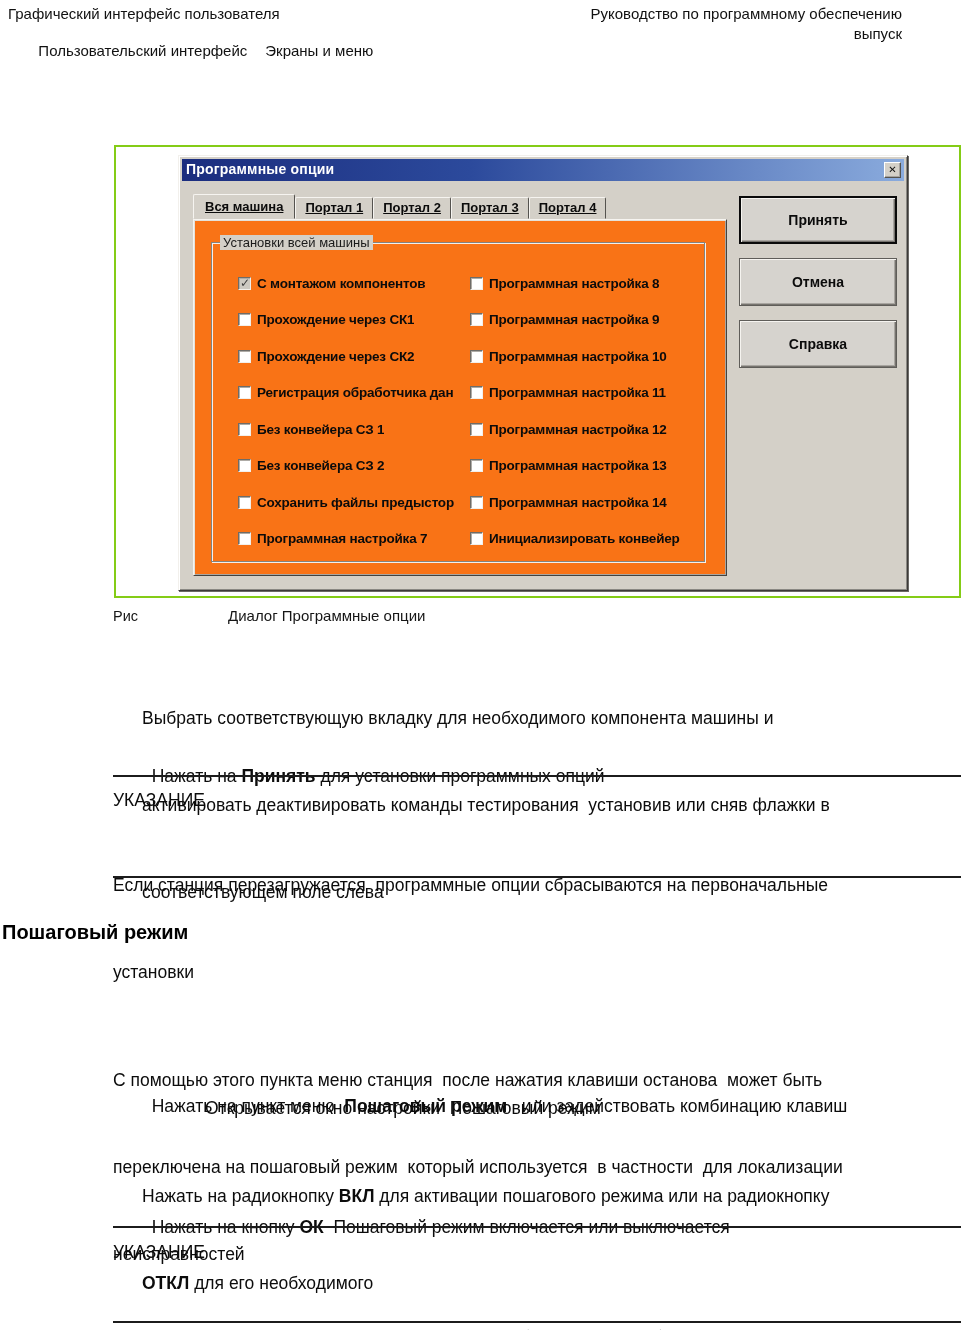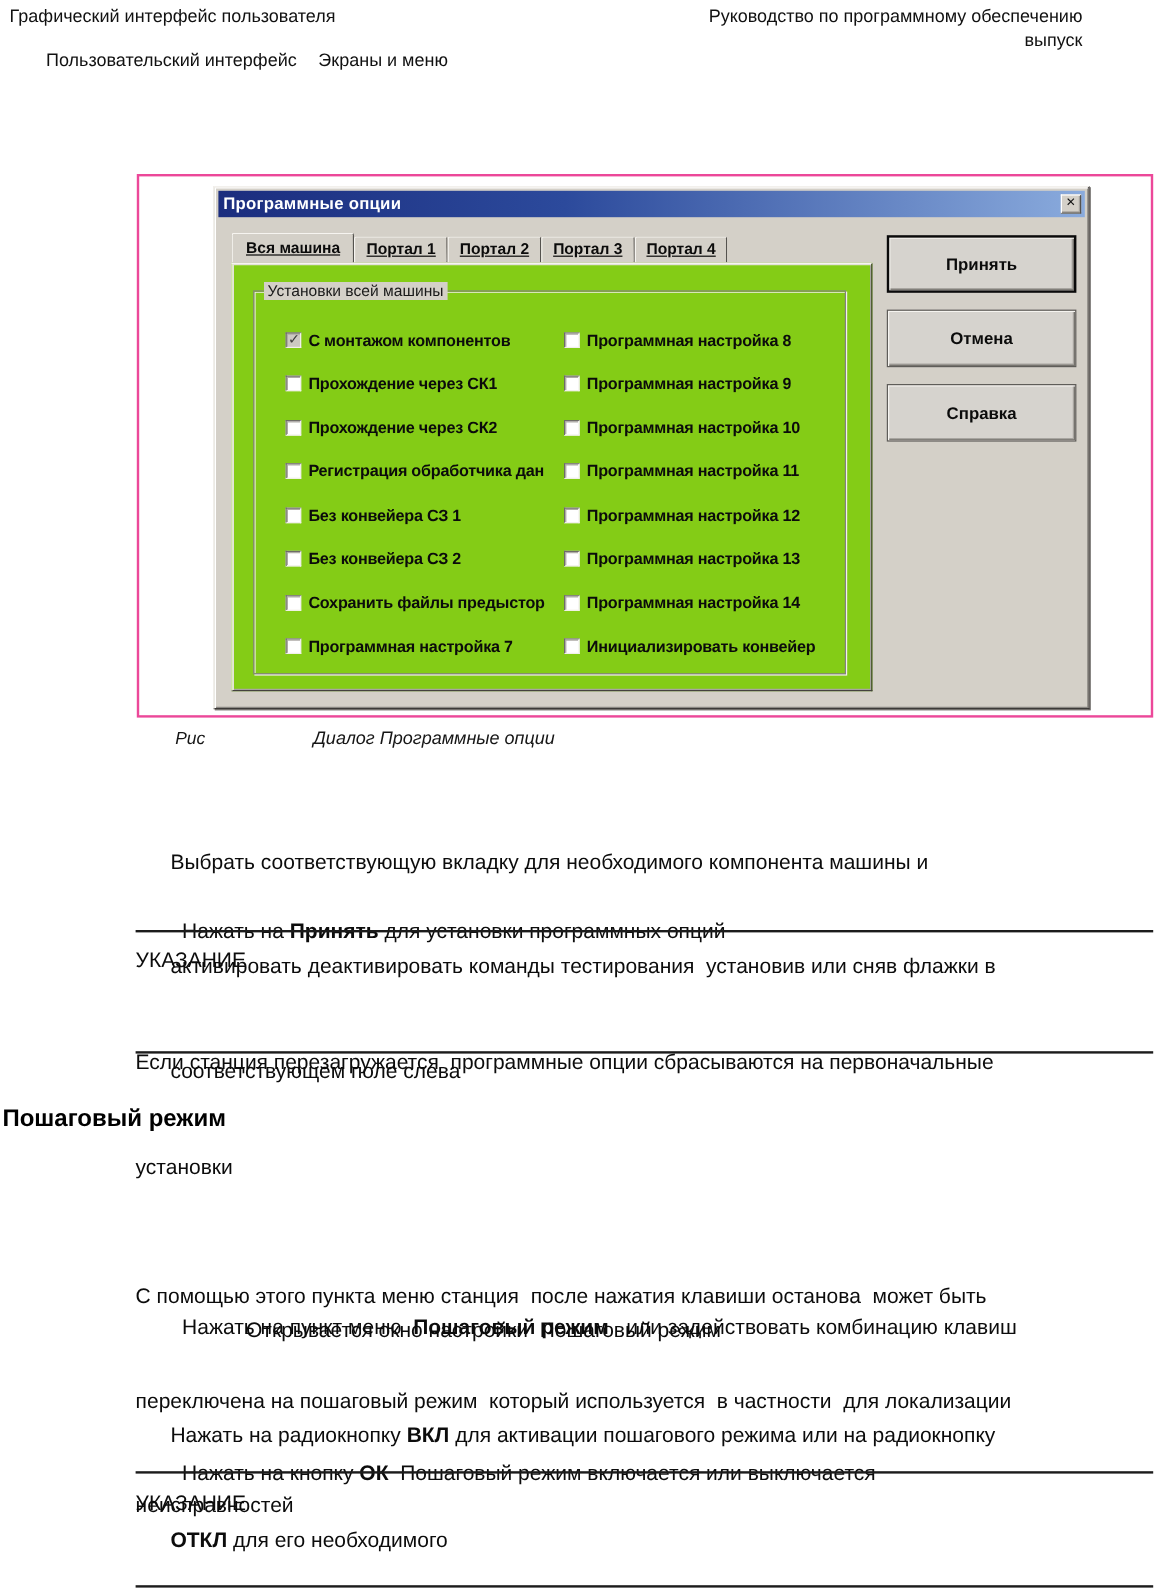--- a/index.html
+++ b/index.html
@@ -9,21 +9,21 @@
     font-family:"Liberation Sans","DejaVu Sans",sans-serif; color:#0b0b0b;
   }
   .abs { position:absolute; }
 
   
   .hdr { font-size:15px; color:#111; white-space:pre; }
 
   
   .fig-frame {
     left:114px; top:145px; width:847px; height:453px;
-    border:2px solid #ec4899; background:#fff;
+    border:2px solid #84cc16; background:#fff;
   }
 
   
   .dlg {
     left:62px; top:8px; width:730px; height:436px;
     background:#d4d0c8;
     border:1px solid; border-color:#f2f0ec #3c3a38 #3c3a38 #f2f0ec;
     box-shadow: inset 1px 1px 0 #ffffff, inset -1px -1px 0 #8a8883, 1px 1px 0 #6b6966;
   }
   .titlebar {
@@ -41,21 +41,21 @@
   }
   .tabstrip { left:14px; top:38px; height:25px; display:flex; align-items:flex-end; }
   .tab {
     height:22px; padding:0 9px; background:#d4d0c8;
     border:1px solid; border-color:#f6f4f0 #55534f #d4d0c8 #f6f4f0;
     border-top-left-radius:2px; border-top-right-radius:2px;
     font-size:13px; font-weight:bold; line-height:20px; color:#0b0b0b; cursor:default;text-decoration:underline;
   }
   .tab.active { height:25px; line-height:24px; padding:0 11px; position:relative; z-index:2; }
   .tabpanel {
-    left:14px; top:63px; width:534px; height:357px; background:#84cc16;
+    left:14px; top:63px; width:534px; height:357px; background:#f97316;
     border:1px solid; border-color:#f6f4f0 #44423e #44423e #f6f4f0;
     box-shadow: inset 1px 1px 0 #e4e1da, inset -1px -1px 0 #a8a5a0;
   }
   .groupbox {
     position:absolute; left:17px; top:22px; width:494px; height:320px;
     border:1px solid #84827e;
     box-shadow: inset 1px 1px 0 #f2f0ec, 1px 1px 0 #f2f0ec;
   }
   .grouplabel {
     position:absolute; left:8px; top:-8px; background:#d4d0c8; padding:0 3px;
@@ -84,21 +84,21 @@
     position:absolute; left:560px; width:158px; height:48px;
     background:#d6d3ce; color:#0b0b0b;
     font-family:inherit; font-size:14px; font-weight:bold; text-align:center;
     border:1px solid #5f5d59;
     box-shadow: inset 1px 1px 0 #f6f4f0, inset -1px -1px 0 #76736e, inset -2px -2px 0 #a8a5a0;
     cursor:default;
   }
   .dlg-btn.default { border:2px solid #0a0a0a; }
 
   
-  .cap { font-style:italic; color:#161616;margin-left:33px; }
+  .cap { color:#161616; }
   .body-txt { font-size:17.5px; line-height:29px; color:#0c0c0c; white-space:pre-wrap; }
   .body-txt b { font-weight:bold; }
   .rule { height:2px; background:#1c1c1c; left:113px; width:848px; }
   .h2 { font-size:20px; font-weight:bold; color:#000; }
 </style>
 </head>
 <body>
 
 <div class="abs hdr" style="left:8px; top:5px;">Графический интерфейс пользователя</div>
 <div class="abs hdr" style="right:61px; top:5px;">Руководство по программному обеспечению</div>

